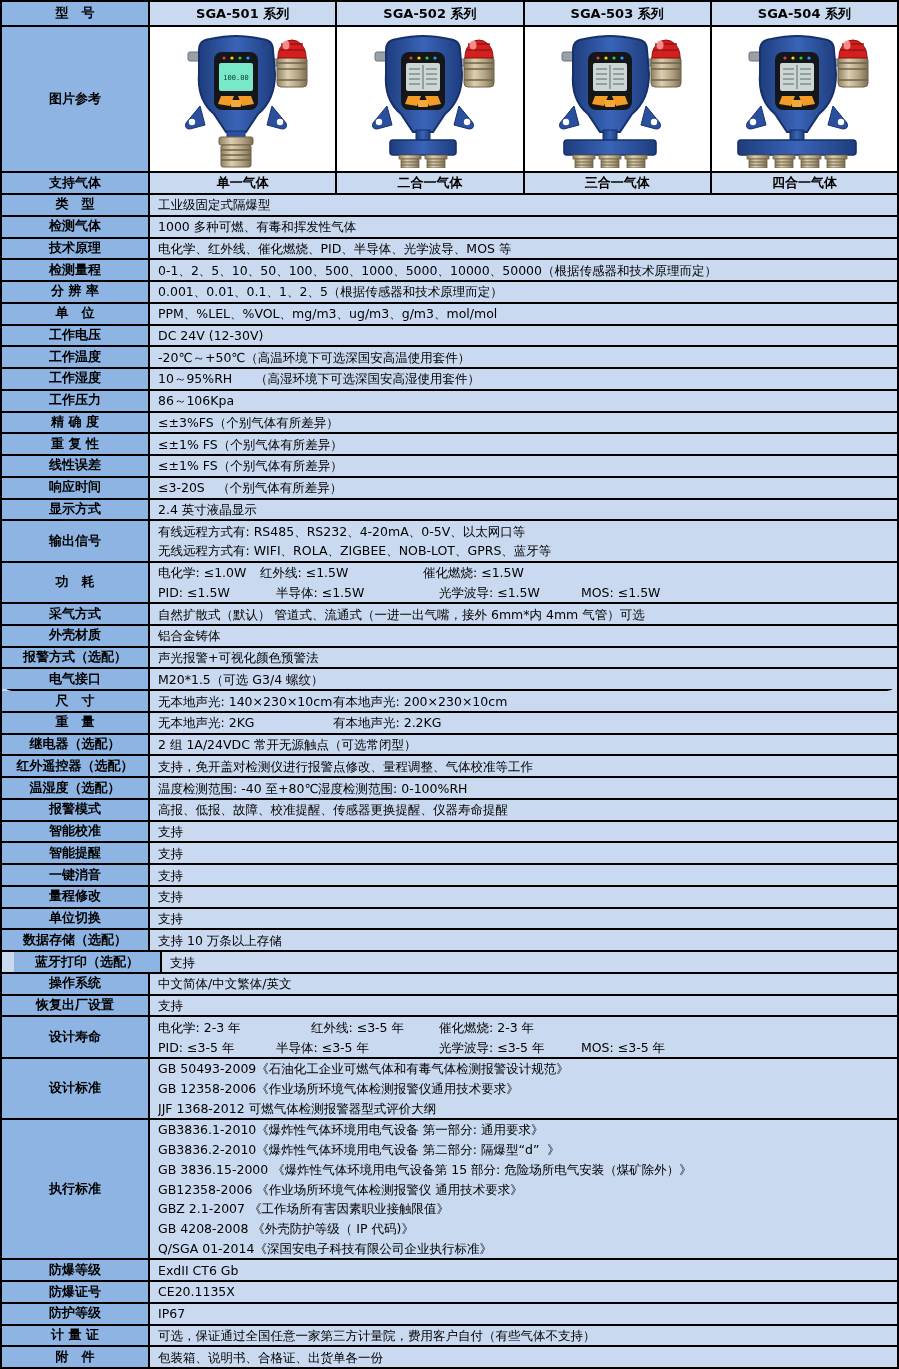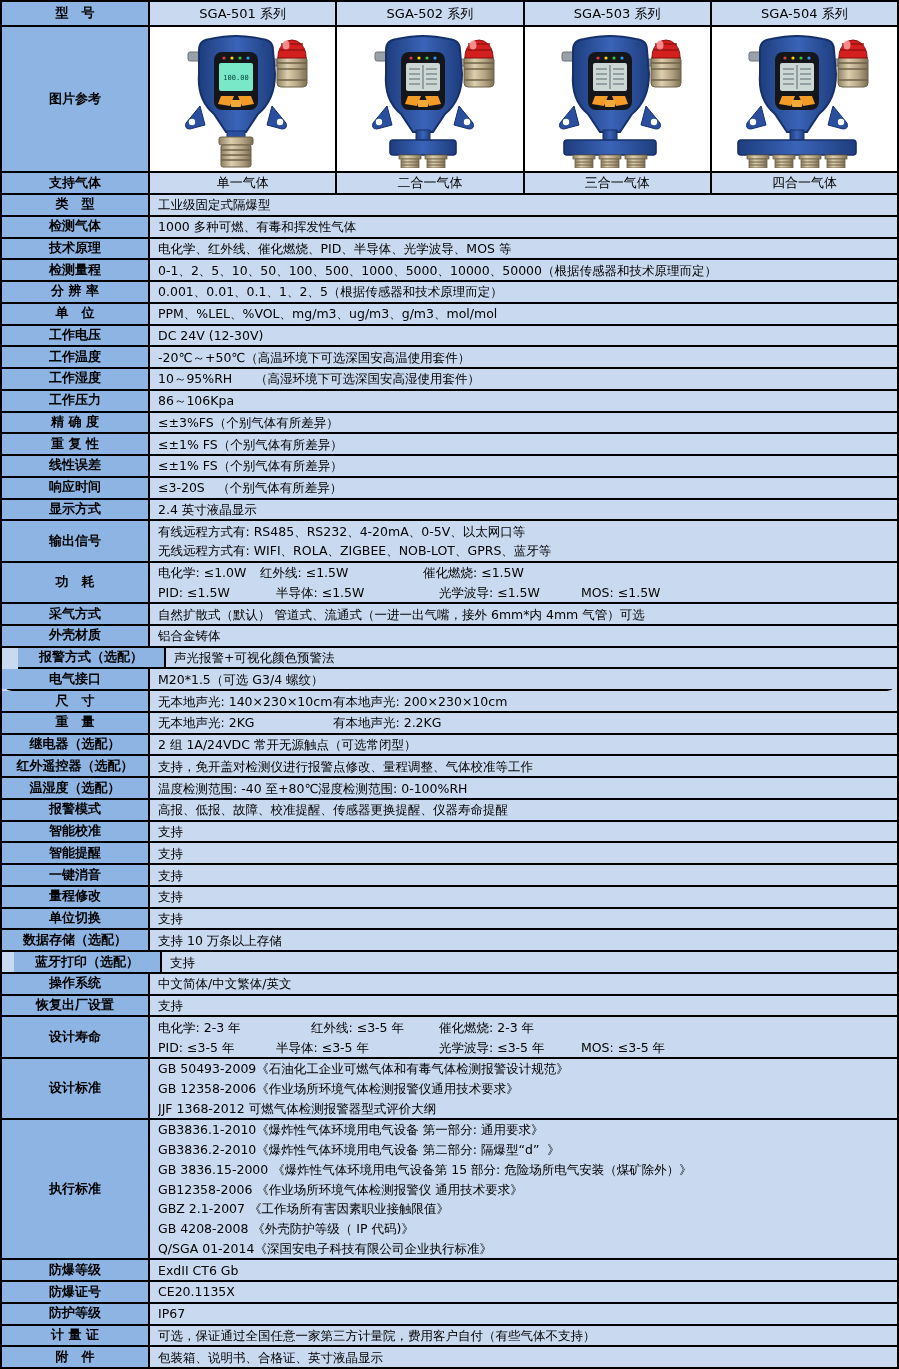--- a/index.html
+++ b/index.html
@@ -8,21 +8,21 @@
   .row{display:flex;box-sizing:border-box;border-bottom:2px solid #000;flex:none;}
   .hrow{height:25px;}
   .irow{height:146px;background:#fff;}
   .grow{height:22px;}
   .lab{width:148px;flex:none;box-sizing:border-box;border-right:2px solid #000;background:var(--label-bg,#8DB4E2);
        display:flex;align-items:center;justify-content:center;text-align:center;
        font-weight:bold;font-size:13px;line-height:1.15;padding:0 2px;}
   .cols{flex:1;display:flex;min-width:0;}
   .col{flex:1;box-sizing:border-box;display:flex;align-items:center;justify-content:center;min-width:0;}
   .col + .col{border-left:2px solid #000;}
-  .hrow .col,.grow .col{background:var(--value-bg,#C9D9F0);font-weight:normal;font-size:13px;}
+  .hrow .col,.grow .col{background:var(--value-bg,#C9D9F0);font-weight:bold;font-size:13px;}
   .irow .col{background:#fff;}
   #spec-rows{flex:1 1 auto;display:flex;flex-direction:column;min-height:0;}
   .srow{display:flex;box-sizing:border-box;border-bottom:2px solid #000;flex-basis:0;min-height:0;}
   .srow:last-child{border-bottom:none;}
   .val{flex:1;background:var(--value-bg,#C9D9F0);display:flex;flex-direction:column;justify-content:center;
        box-sizing:border-box;padding:0 4px 0 8px;min-width:0;overflow:hidden;}
   .vline{flex:1 1 0;display:flex;align-items:center;font-size:12.5px;line-height:1.05;white-space:pre;overflow:hidden;}
   .seg{display:inline-block;white-space:pre;flex:none;}
 </style>
 </head>
@@ -363,21 +363,21 @@
         <div class="val">
           <div class="vline">自然扩散式（默认） 管道式、流通式（一进一出气嘴，接外 6mm*内 4mm 气管）可选</div>
         </div>
       </div>
       <div class="srow" style="flex-grow: 1;">
         <div class="lab">外壳材质</div>
         <div class="val">
           <div class="vline">铝合金铸体</div>
         </div>
       </div>
-      <div class="srow" style="flex-grow: 1; margin-left: 16px;">
+      <div class="srow" style="flex-grow: 1;">
         <div class="lab">报警方式（选配）</div>
         <div class="val">
           <div class="vline">声光报警+可视化颜色预警法</div>
         </div>
       </div>
       <div class="srow" style="flex-grow: 1; border-radius: 10px;">
         <div class="lab">电气接口</div>
         <div class="val">
           <div class="vline">M20*1.5（可选 G3/4 螺纹）</div>
         </div>
@@ -519,17 +519,17 @@
       </div>
       <div class="srow" style="flex-grow: 1;">
         <div class="lab">计 量 证</div>
         <div class="val">
           <div class="vline">可选，保证通过全国任意一家第三方计量院，费用客户自付（有些气体不支持）</div>
         </div>
       </div>
       <div class="srow" style="flex-grow: 1;">
         <div class="lab">附　件</div>
         <div class="val">
-          <div class="vline">包装箱、说明书、合格证、英寸液晶显示</div>
+          <div class="vline">包装箱、说明书、合格证、出货单各一份</div>
         </div>
       </div>
     </div>
 </div>
 
 </body></html>

